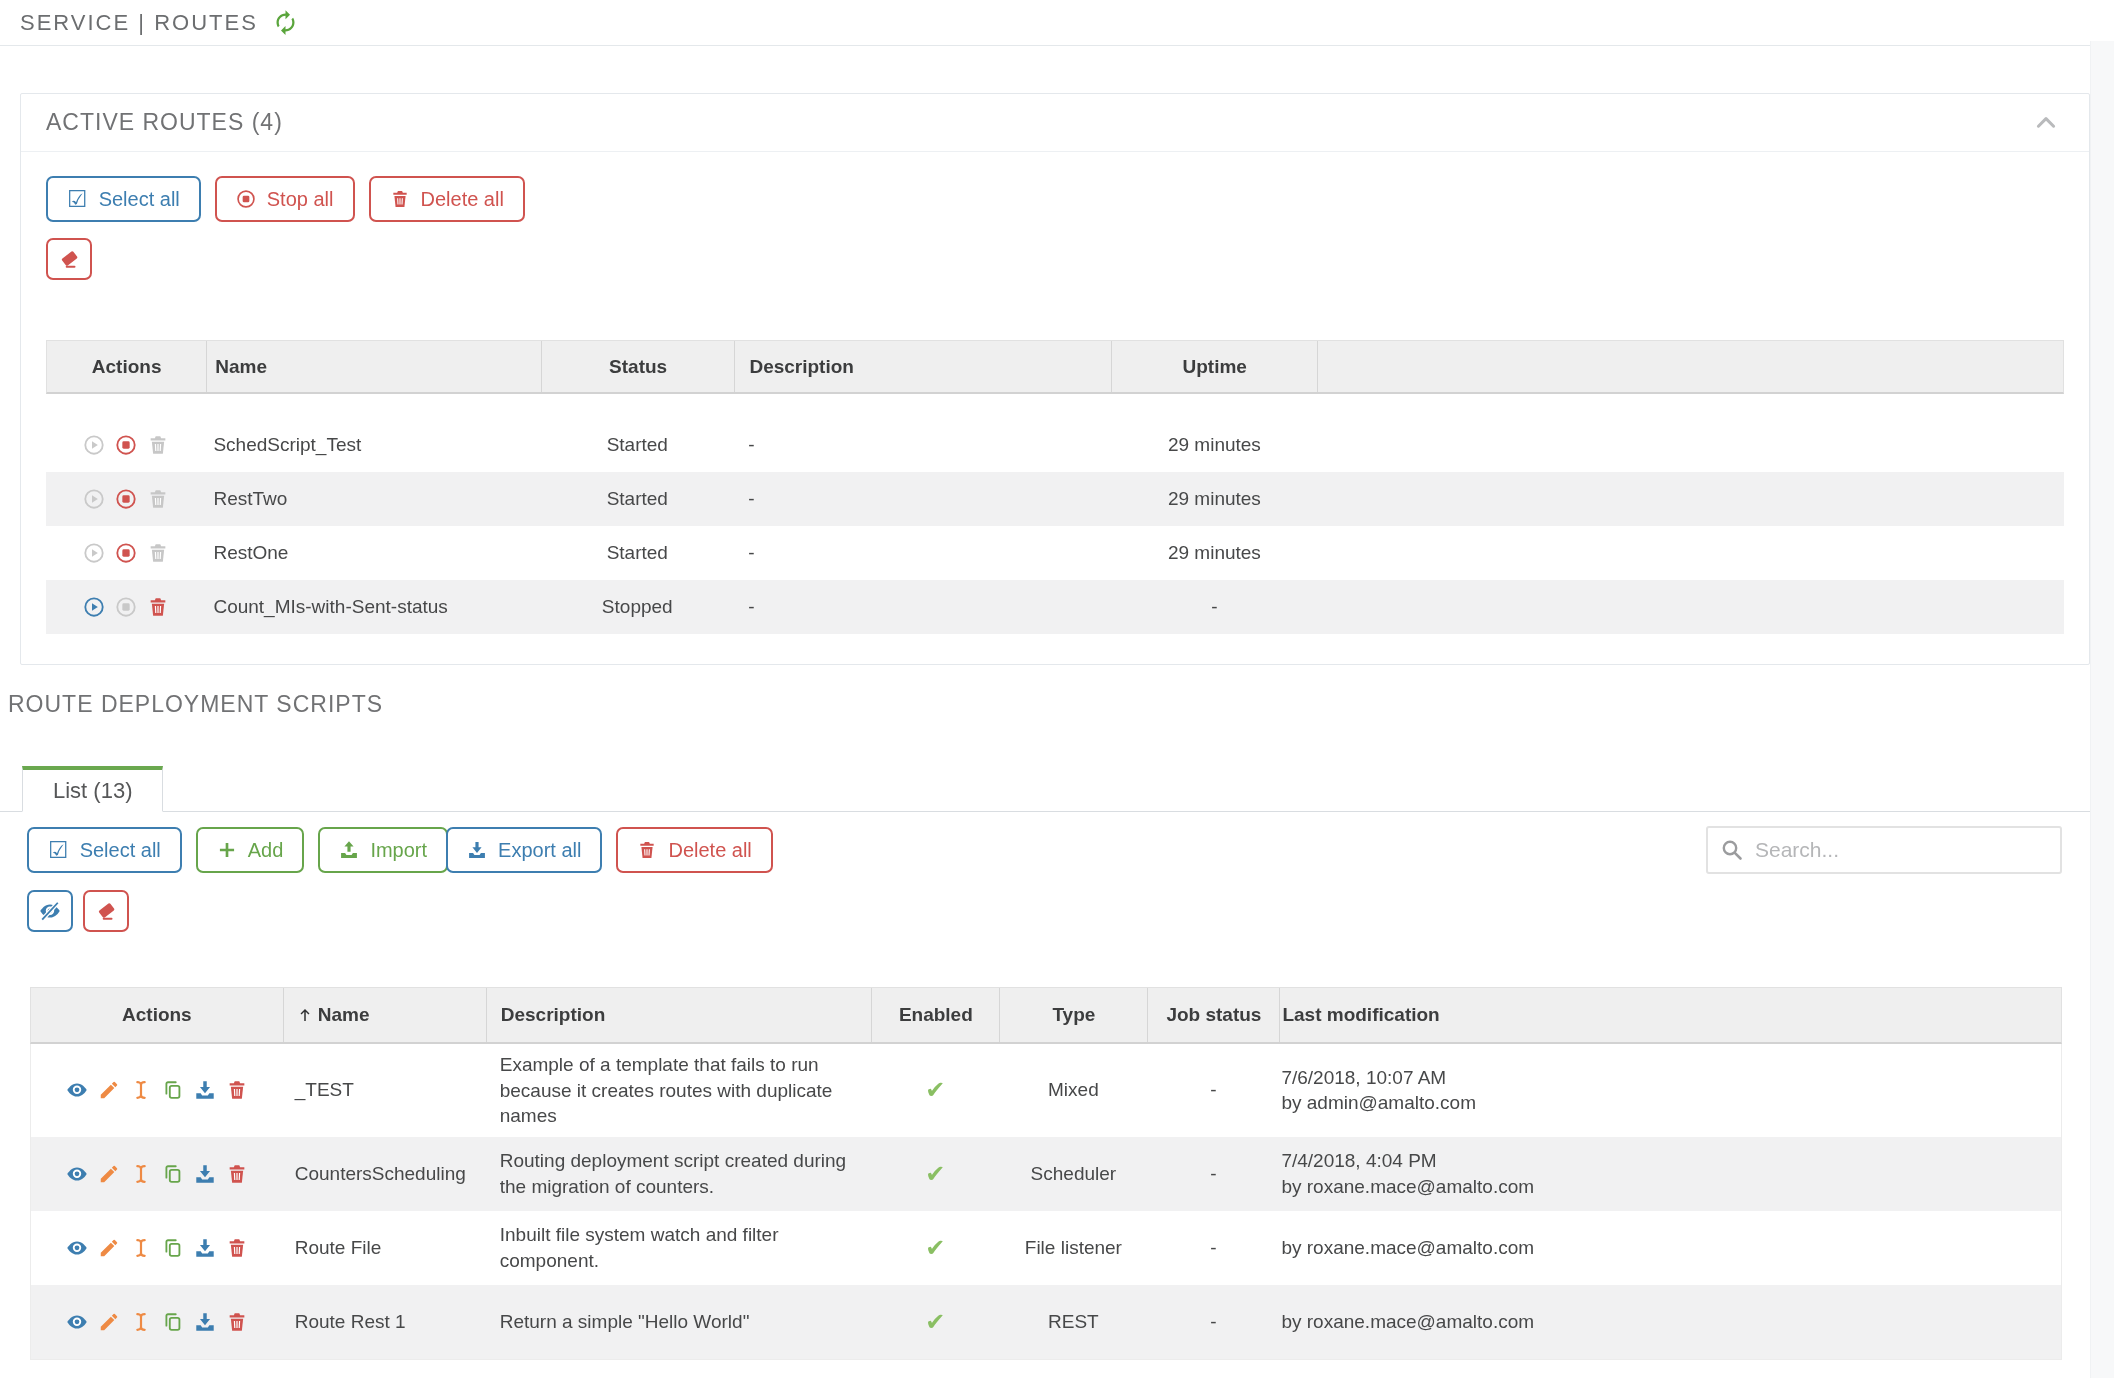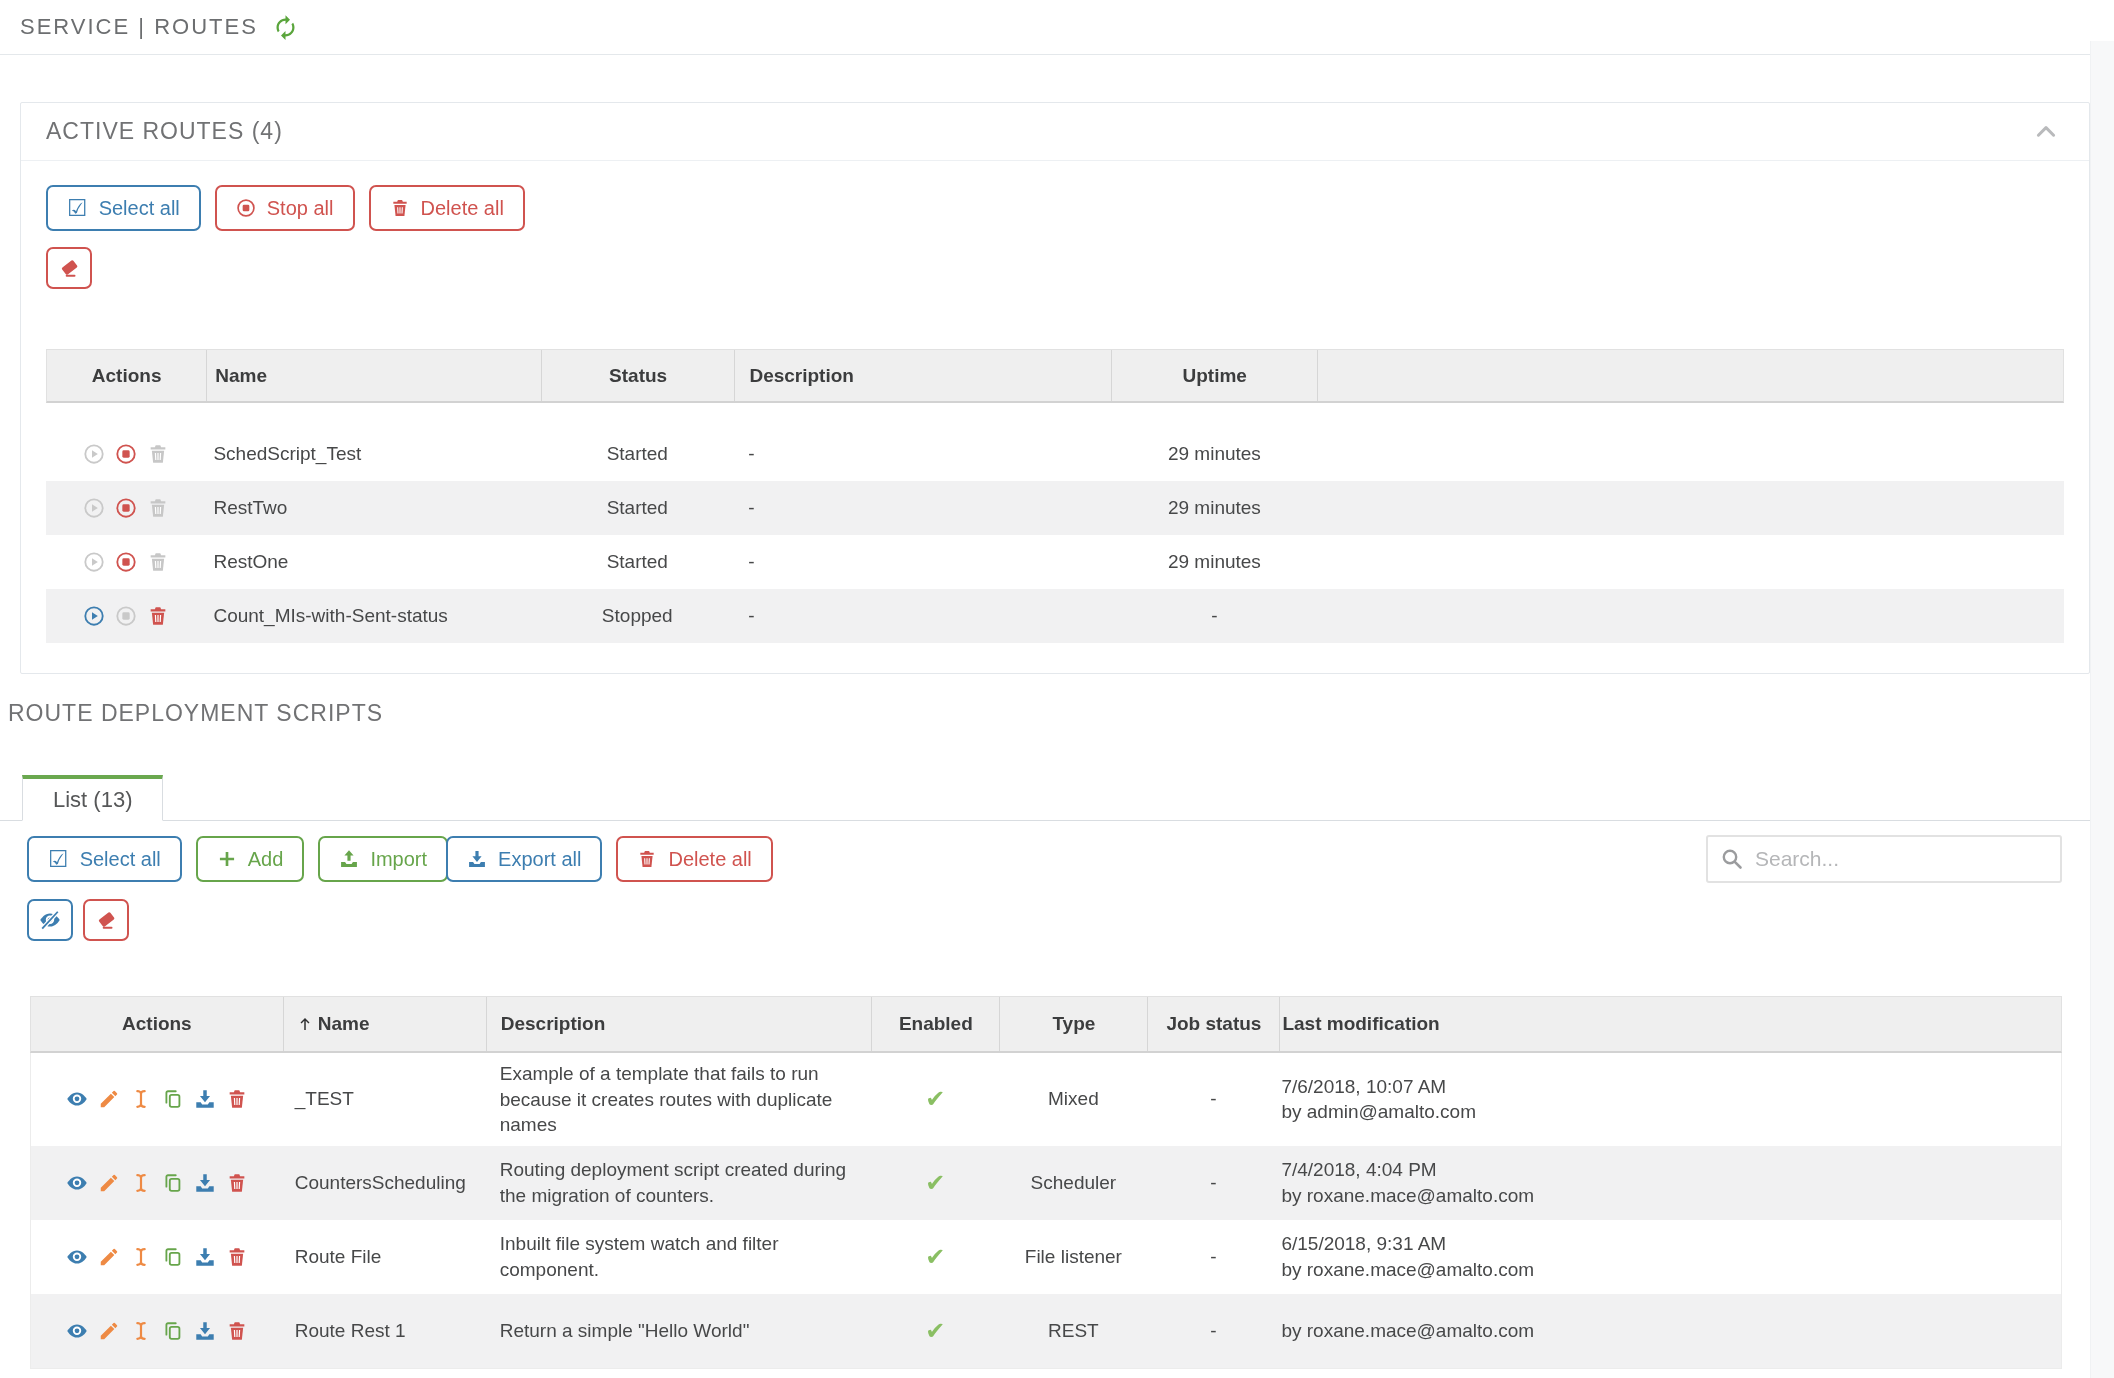--- a/index.html
+++ b/index.html
@@ -5,21 +5,21 @@
   * { box-sizing: border-box; }
   html,body { margin:0; padding:0; background:#fff; }
   body {
     width:2114px; height:1378px; position:relative; overflow:hidden;
     font-family:"Liberation Sans","DejaVu Sans",sans-serif;
     font-size:19px; color:#474849;
   }
   .gutter { position:absolute; top:41px; right:0; width:24px; bottom:0; background:#f7f8f9; border-left:1px solid #f0f2f4; }
 
   
-  .page-header { height:55px; display:flex; align-items:center; gap:14px; padding:7px 20px; border-bottom:1px solid #e4e8eb; }
+  .page-header { height:46px; display:flex; align-items:center; gap:14px; padding:7px 20px; border-bottom:1px solid #e4e8eb; }
   .page-title { font-size:22px; color:#6c6e70; letter-spacing:2px; }
   .refresh { width:27px; height:27px; color:#5aa53c; cursor:pointer; }
 
   .main { width:2090px; }
 
   
   .panel { margin:47px 0 0 20px; width:2070px; background:#fff; border:1px solid #e4e8ec; border-radius:2px; }
   .panel-header { height:58px; display:flex; align-items:center; justify-content:space-between; padding:0 30px 0 25px; border-bottom:1px solid #edf0f3; }
   .panel-title { font-size:23px; color:#717274; letter-spacing:1px; }
   .chevron { width:26px; height:26px; color:#b9babc; cursor:pointer; }
@@ -531,21 +531,20 @@
             </span>
         </div>
         <div class="c-name">Route File</div>
         <div class="c-desc">Inbuilt file system watch and filter component.</div>
         <div class="c-enabled cell-c" style="display:flex">
             <span class="check">✔</span>
           </div>
         <div class="c-type cell-c" style="display:flex">File listener</div>
         <div class="c-job cell-c" style="display:flex">-</div>
         <div class="c-mod">
-          <div>6/15/2018, 9:31 AM</div>
           <div>by roxane.mace@amalto.com</div>
         </div>
       </div>
       <div class="row">
         <div class="c-actions icons">
           <span class="ic ic-eye">
               <svg viewBox="0 0 24 24">
                 <use href="#i-eye"></use>
               </svg>
             </span>

